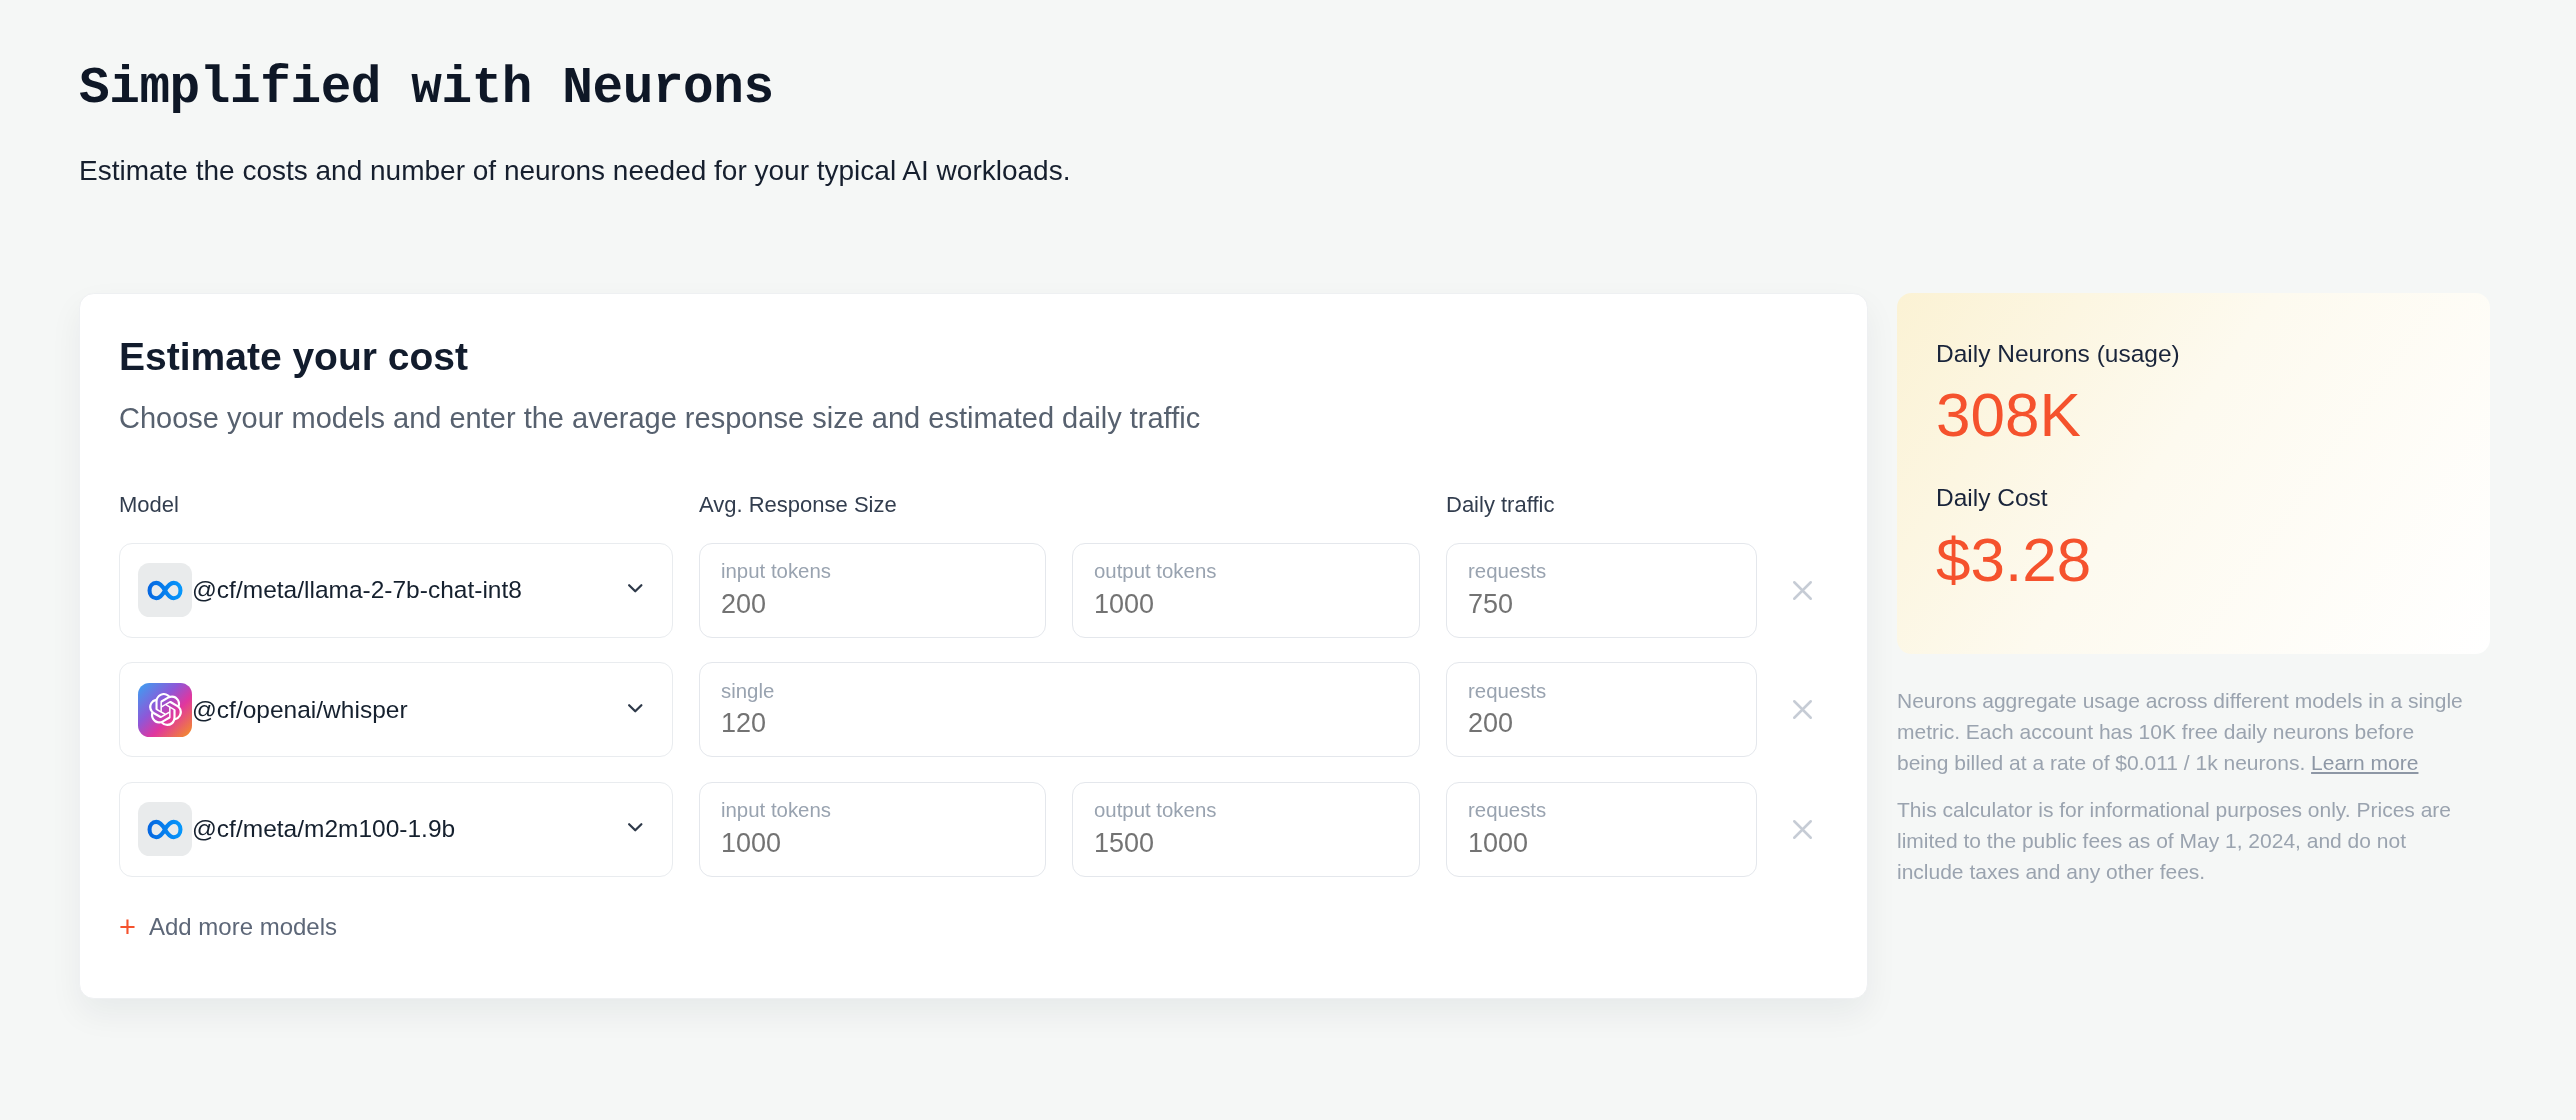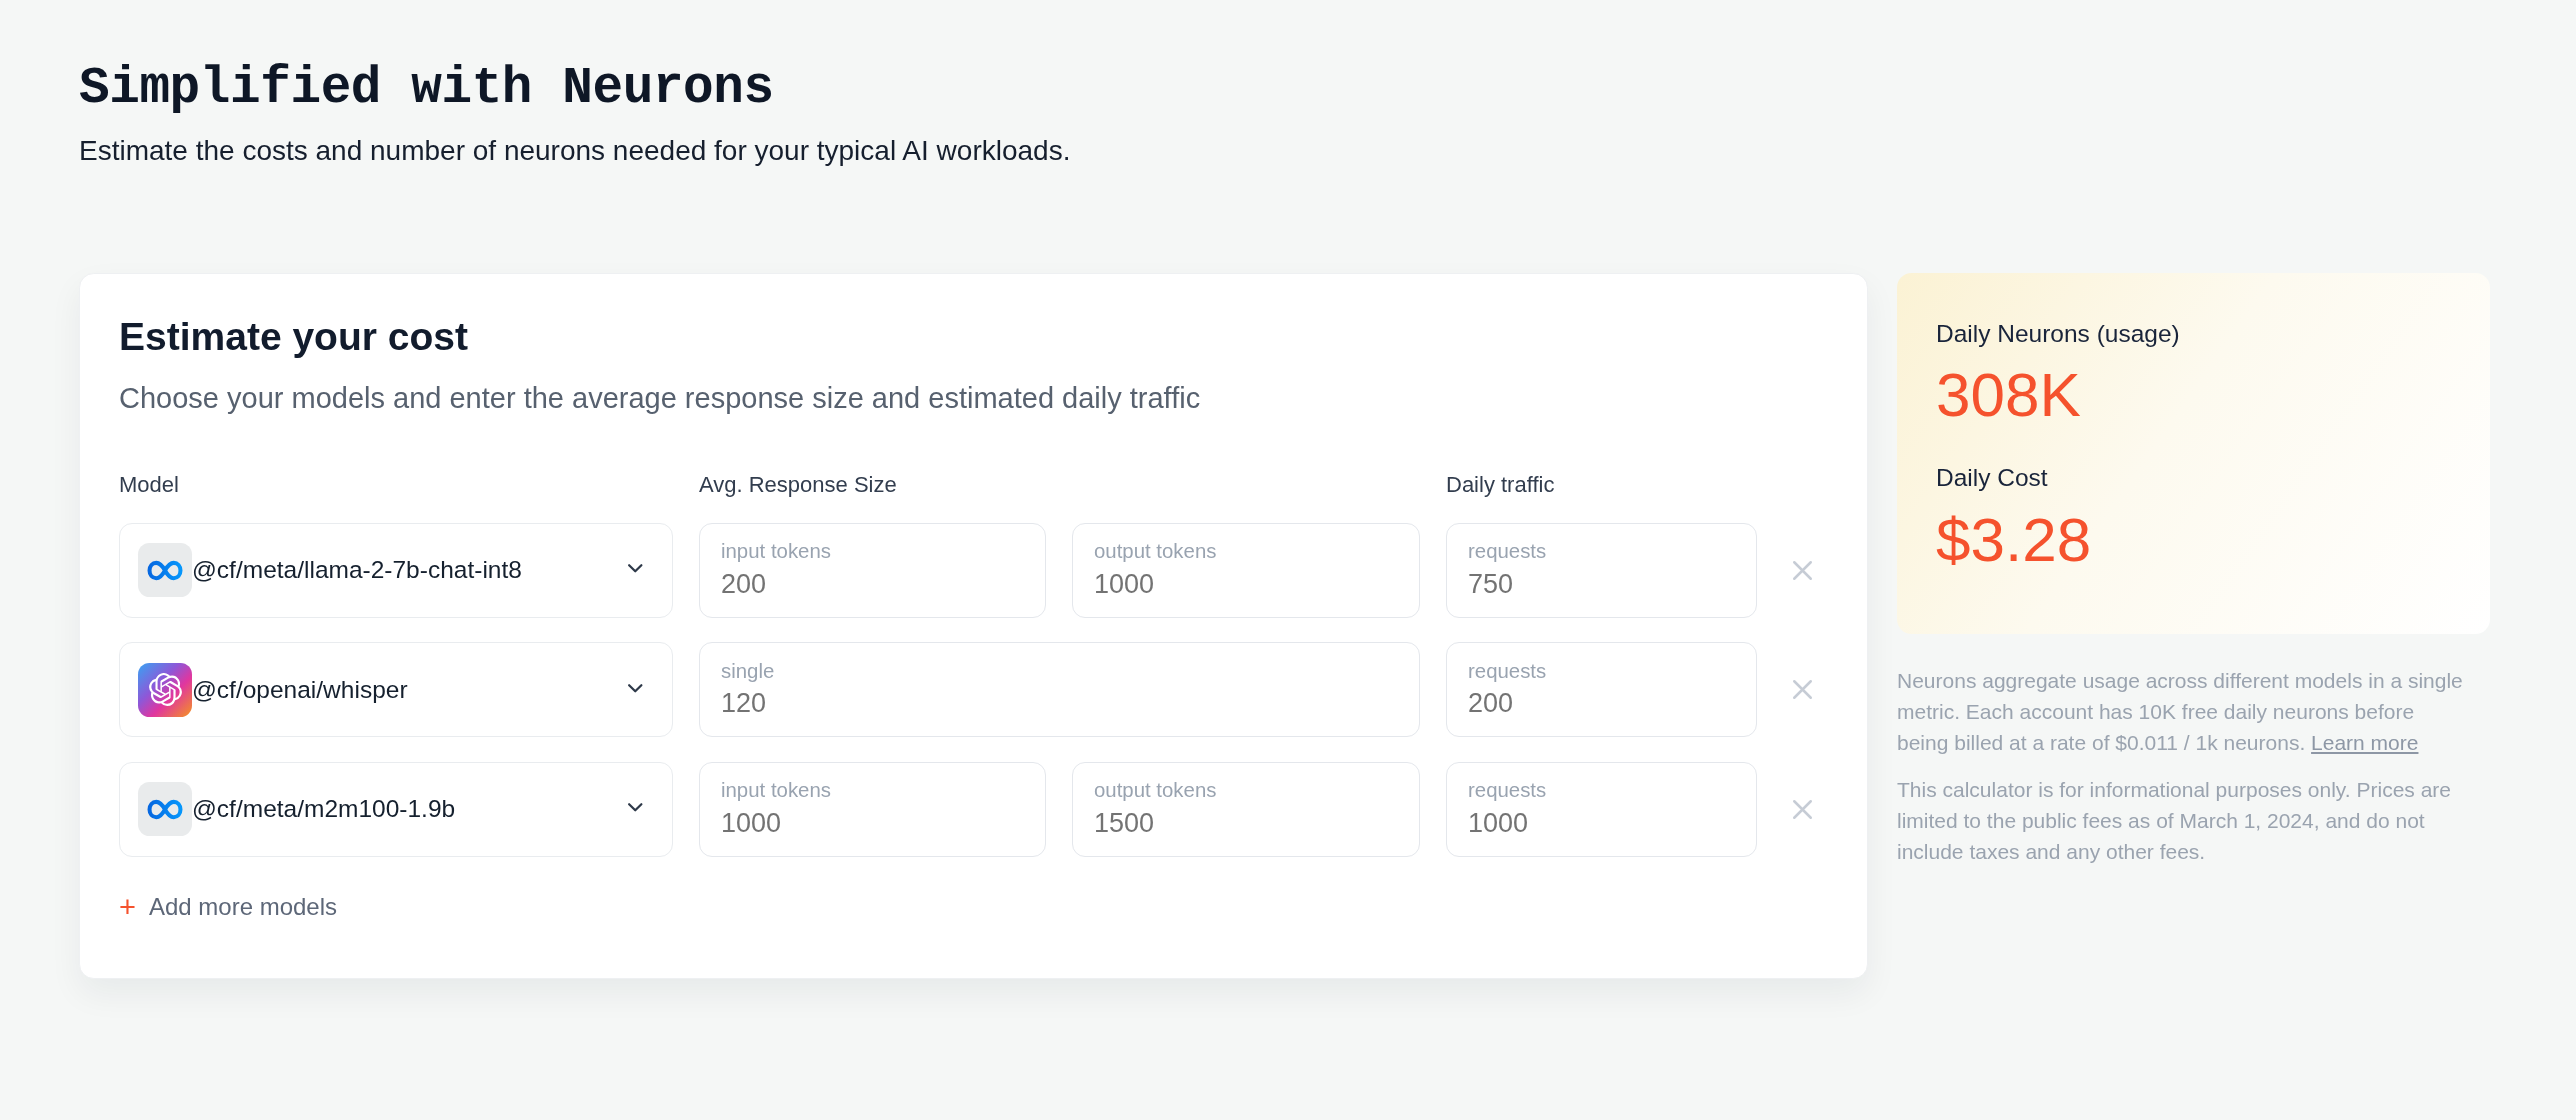--- a/index.html
+++ b/index.html
@@ -6,21 +6,21 @@
   html,body { width:2576px; height:1121px; }
   body {
     background:#f5f7f6;
     font-family:"Liberation Sans", sans-serif;
     color:#121c2d;
     overflow:hidden;
   }
   .page { padding:60px 0 0 79px; }
 
   .page-title { font-size:51px; font-weight:700; color:#0e1726; letter-spacing:-0.4px;font-family:Liberation Mono, monospace; }
-  .page-subtitle { font-size:28px; color:#161f2e; margin-top:18px; }
+  .page-subtitle { font-size:28px; color:#161f2e; margin-top:38px; }
 
   .content { display:flex; gap:29px; margin-top:106px; align-items:flex-start; }
 
   
   .card {
     width:1789px; height:706px;
     background:#ffffff;
     border:0.8px solid #eef0f2;
     border-radius:14.7px;
     box-shadow:0 14.7px 33px rgba(18,28,45,.06);
@@ -246,19 +246,19 @@
     <div class="right-col">
       <div class="summary">
         <div class="sum-label">Daily Neurons (usage)</div>
         <div class="sum-value">308K</div>
         <div class="sum-label">Daily Cost</div>
         <div class="sum-value">$3.28</div>
       </div>
 
       <div class="notes">
         <div class="note"><span>Neurons aggregate usage across different models in a single metric. Each account has 10K free daily neurons before being billed at a rate of $0.011 / 1k neurons. </span><a class="learn-more">Learn more</a></div>
-        <div class="note">This calculator is for informational purposes only. Prices are limited to the public fees as of March 1, 2024, and do not include taxes and any other fees.</div>
+        <div class="note">This calculator is for informational purposes only. Prices are limited to the public fees as of May 1, 2024, and do not include taxes and any other fees.</div>
       </div>
     </div>
 
   </div>
 </div>
 
 
 </body></html>

